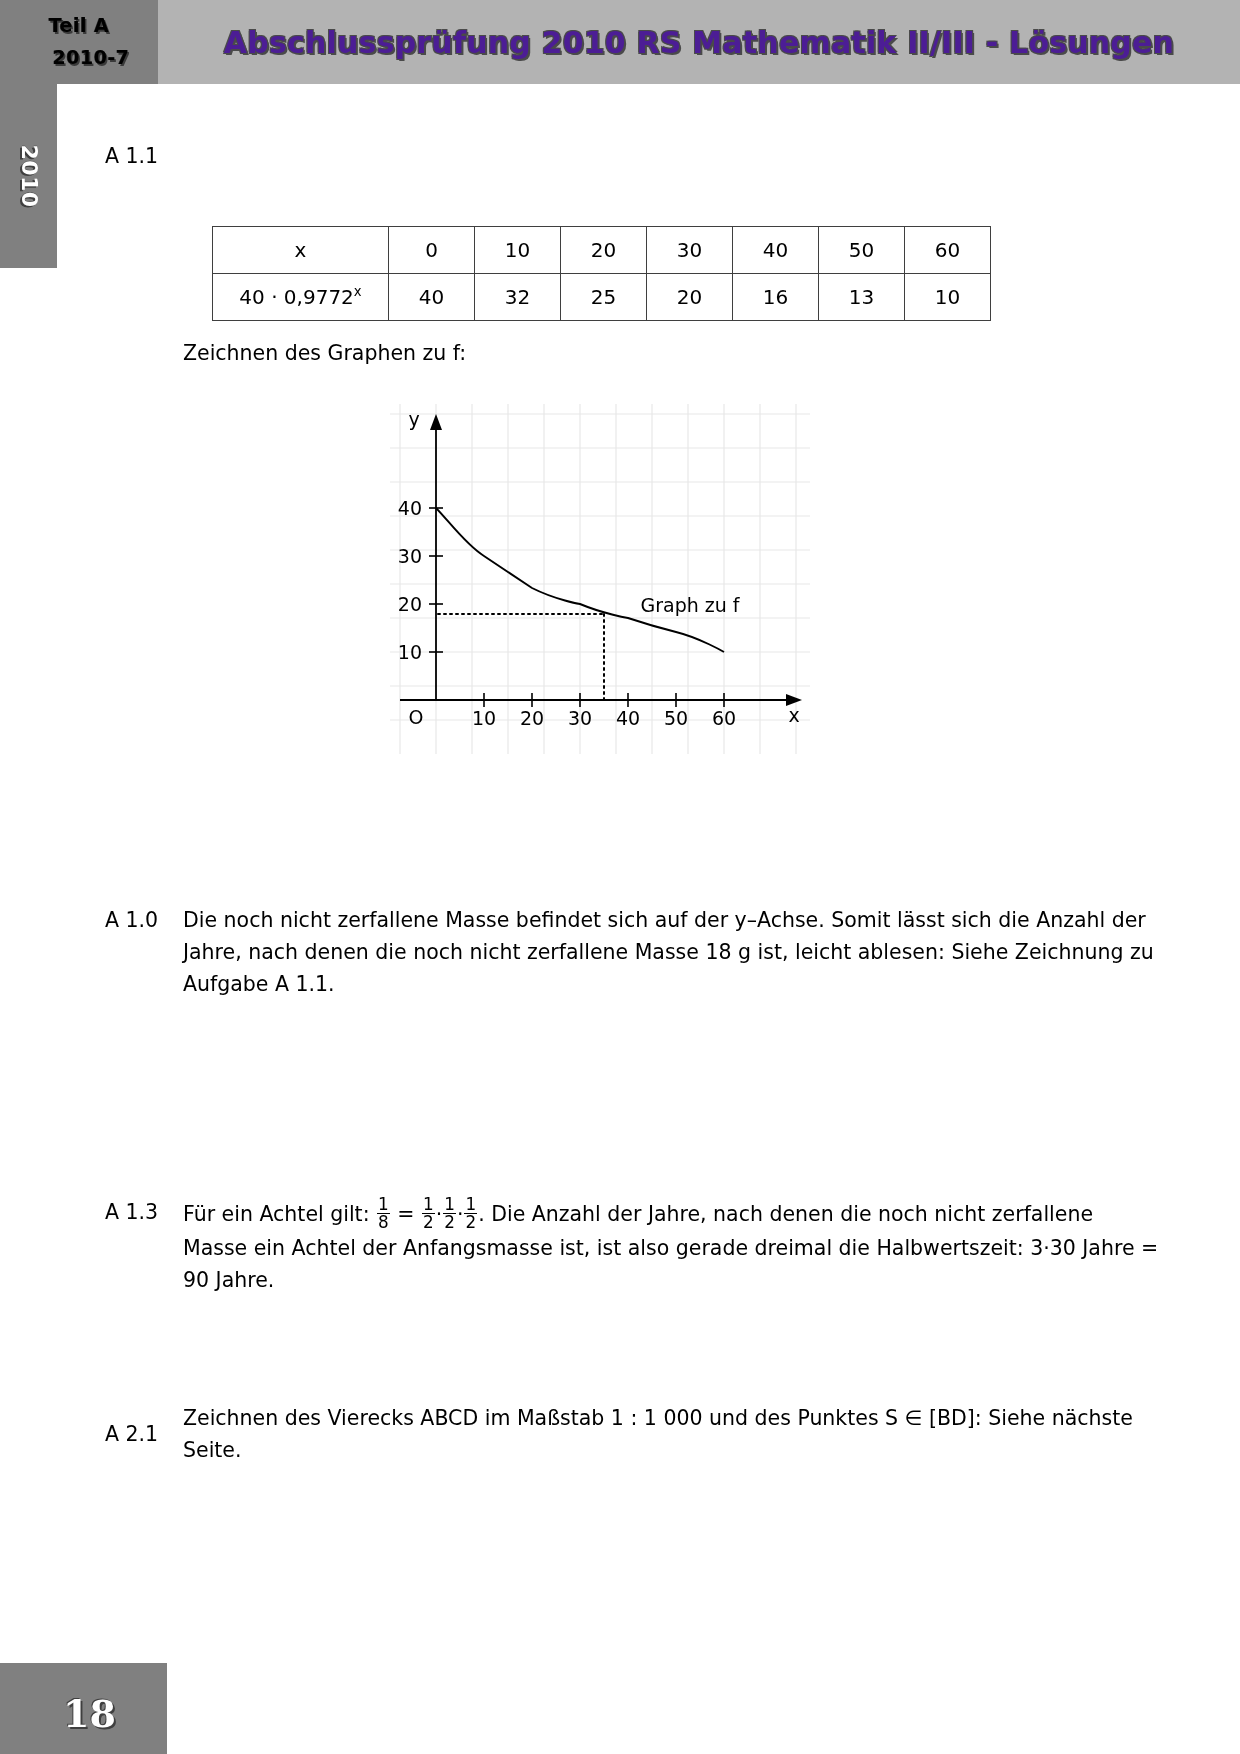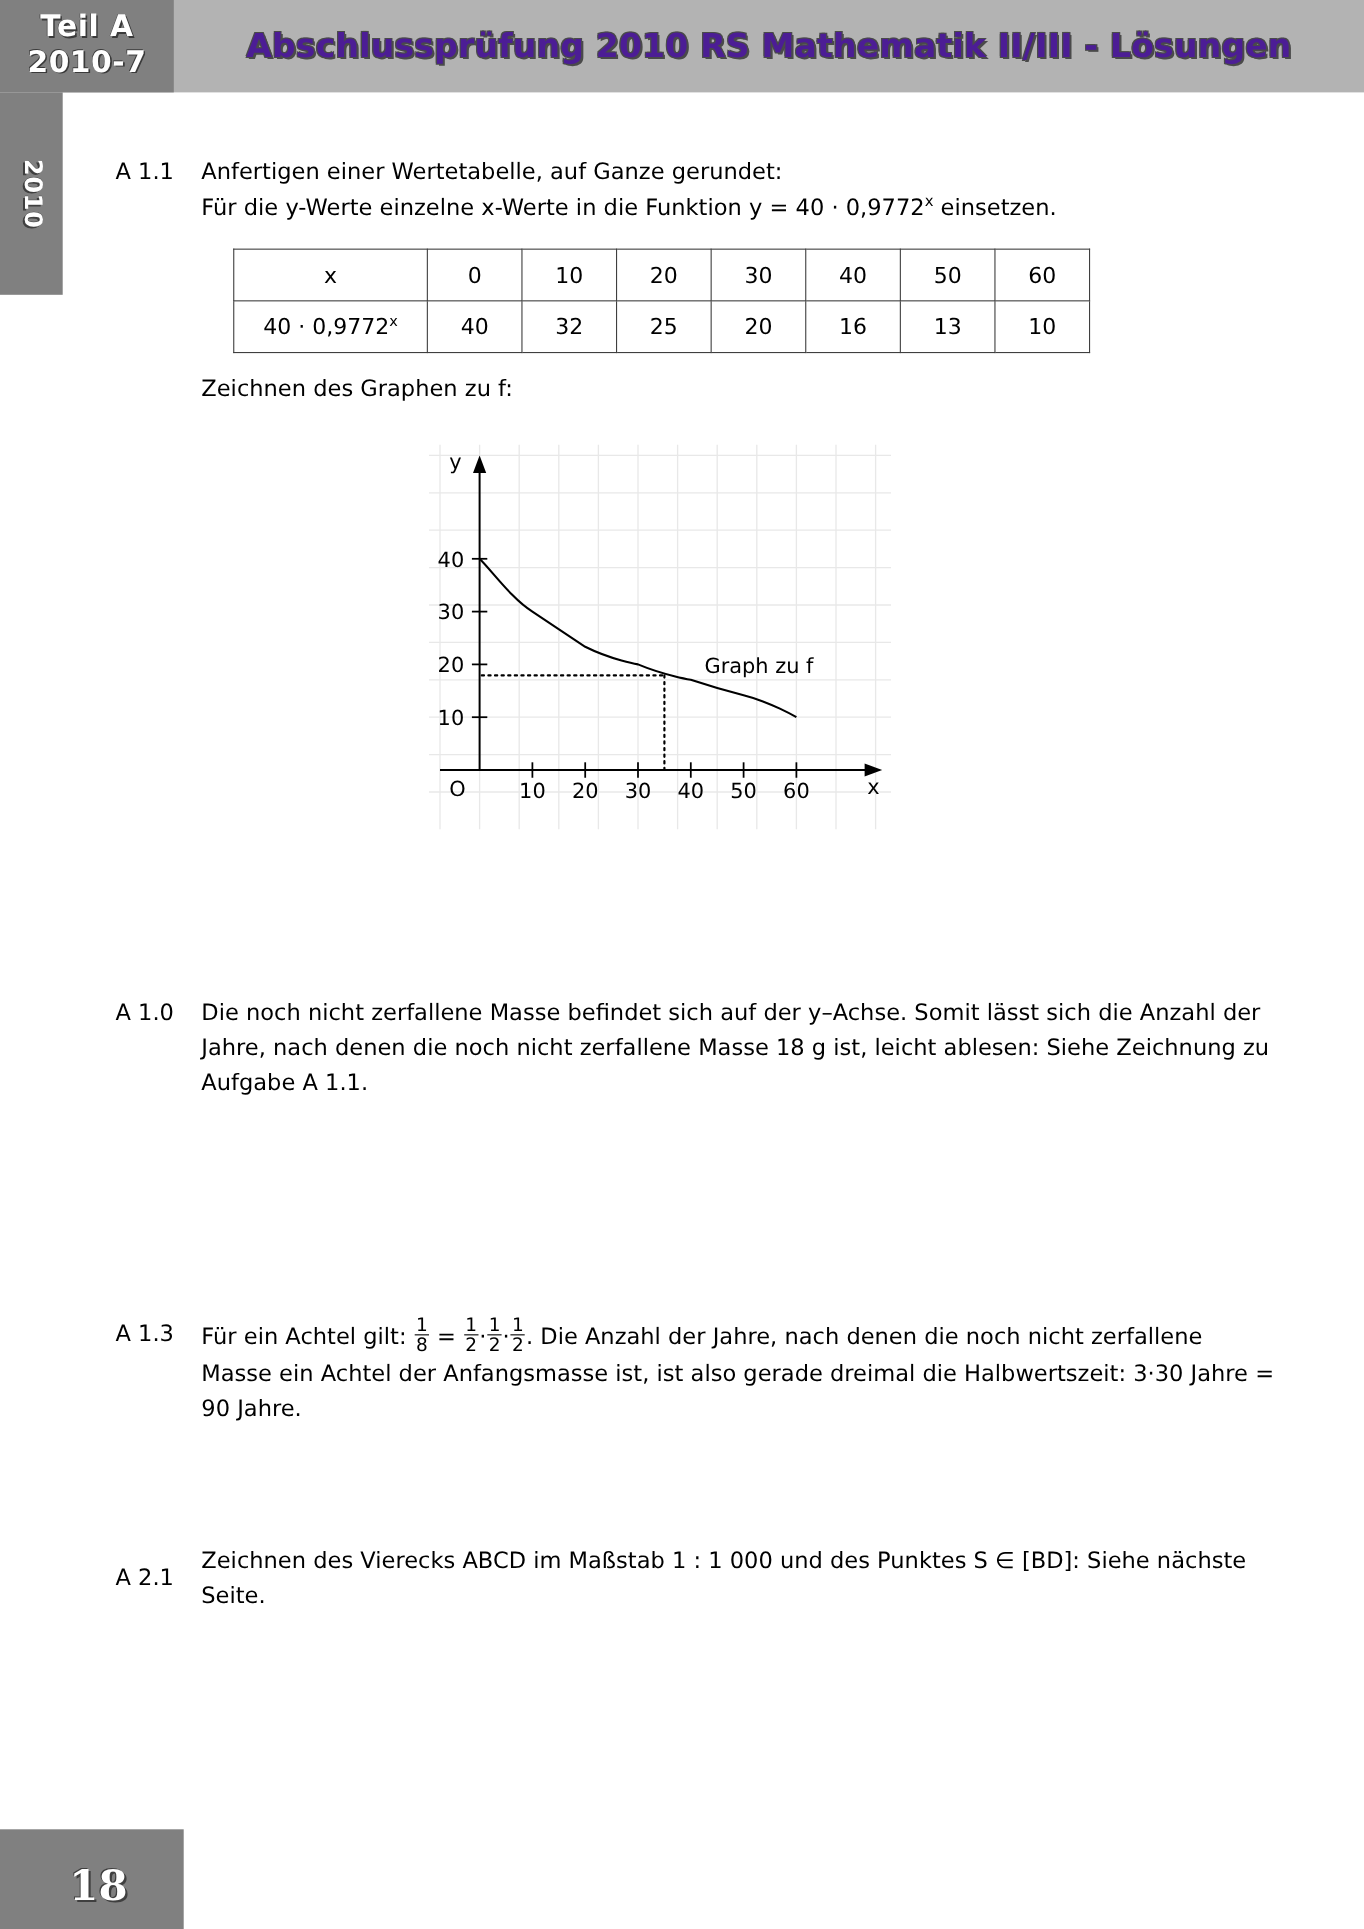--- a/index.html
+++ b/index.html
@@ -27,31 +27,31 @@
   }
   #header-left-block {
     position: absolute;
     left: 0;
     top: 0;
     width: 158px;
     height: 84px;
     background: #808080;
   }
   #header-left-block .hl-line {
-    color: #ffffff;
+    color: #000000;
     font-weight: bold;
-    font-size: 27px;
+    font-size: 19px;
     line-height: 34px;
     text-align: center;
     letter-spacing: 0.5px;
     text-shadow: 1.5px 1.5px 0 #3a3a3a, -0.5px -0.5px 0 #3a3a3a;
     font-family: "DejaVu Sans", sans-serif;
   }
   #header-left-block .hl-1 { position: absolute; top: 8px; left: 0; width: 158px; }
-  #header-left-block .hl-2 { position: absolute; top: 40px; left: 0; width: 158px; }
+  #header-left-block .hl-2 { position: absolute; top: 40px; left: 0; width: 158px; padding-left: 12px; }
 
   #header-title {
     position: absolute;
     left: 158px;
     top: 0;
     width: 1082px;
     height: 84px;
     display: flex;
     align-items: center;
     justify-content: center;
@@ -210,24 +210,20 @@
 </div>
 
 <div id="page-number-box">
   <span class="pn">18</span>
 </div>
 
 <div id="content">
 
   <div class="task" style="left:105px; top:56px; width:1000px;">
     <div class="task-label">A 1.1</div>
-    <div class="task-body">
-      <p>Anfertigen einer Wertetabelle, auf Ganze gerundet:</p>
-      <p><span>Für die y-Werte einzelne x-Werte in die Funktion y = 40 · 0,9772</span><sup class="supx">x</sup><span> einsetzen.</span></p>
-    </div>
   </div>
 
   <table id="value-table">
     <tbody>
       <tr>
         <th class="rowhead">x</th>
         <td class="valcell">0</td>
         <td class="valcell">10</td>
         <td class="valcell">20</td>
         <td class="valcell">30</td>

